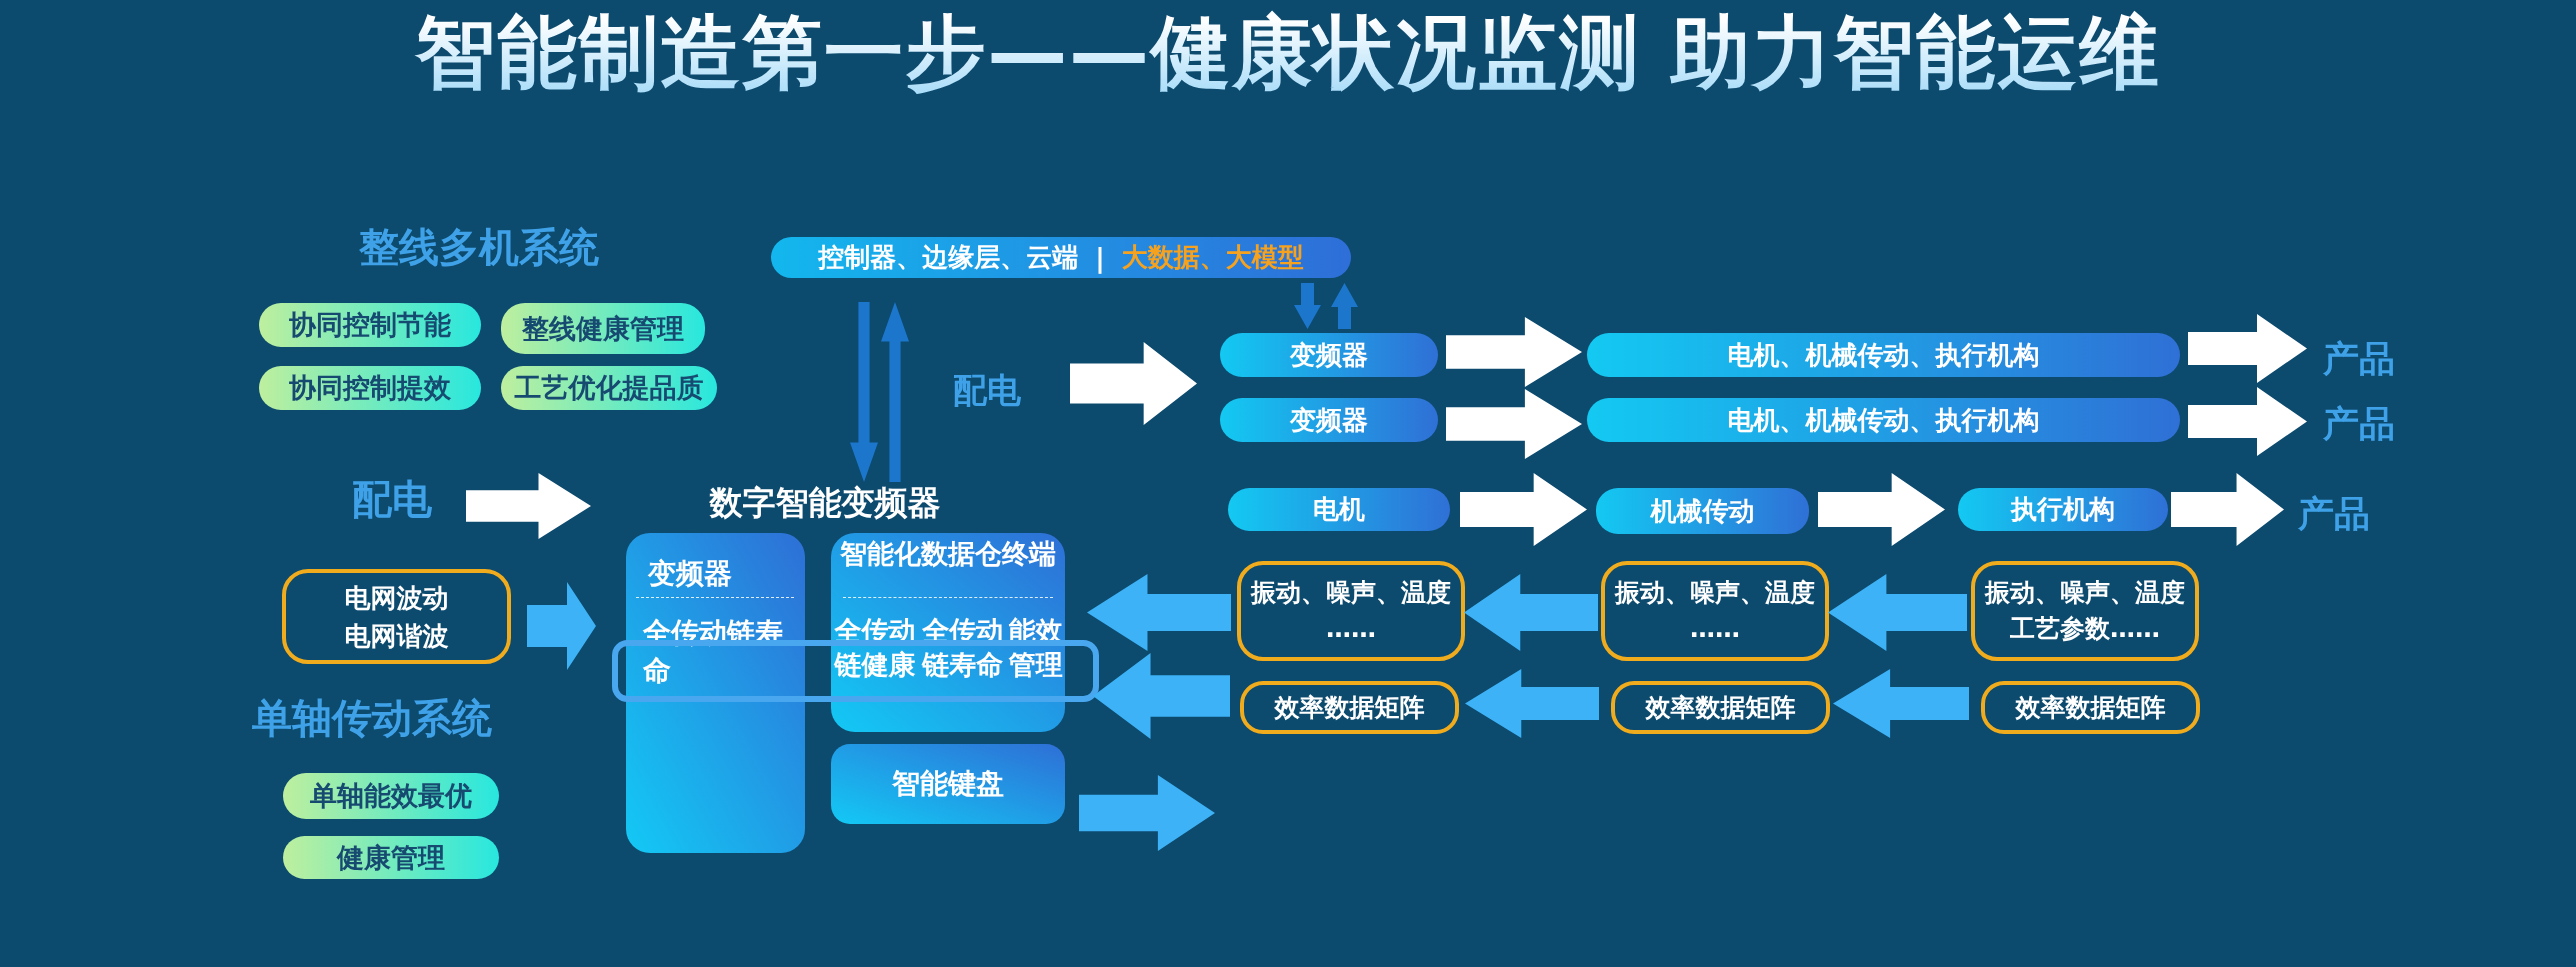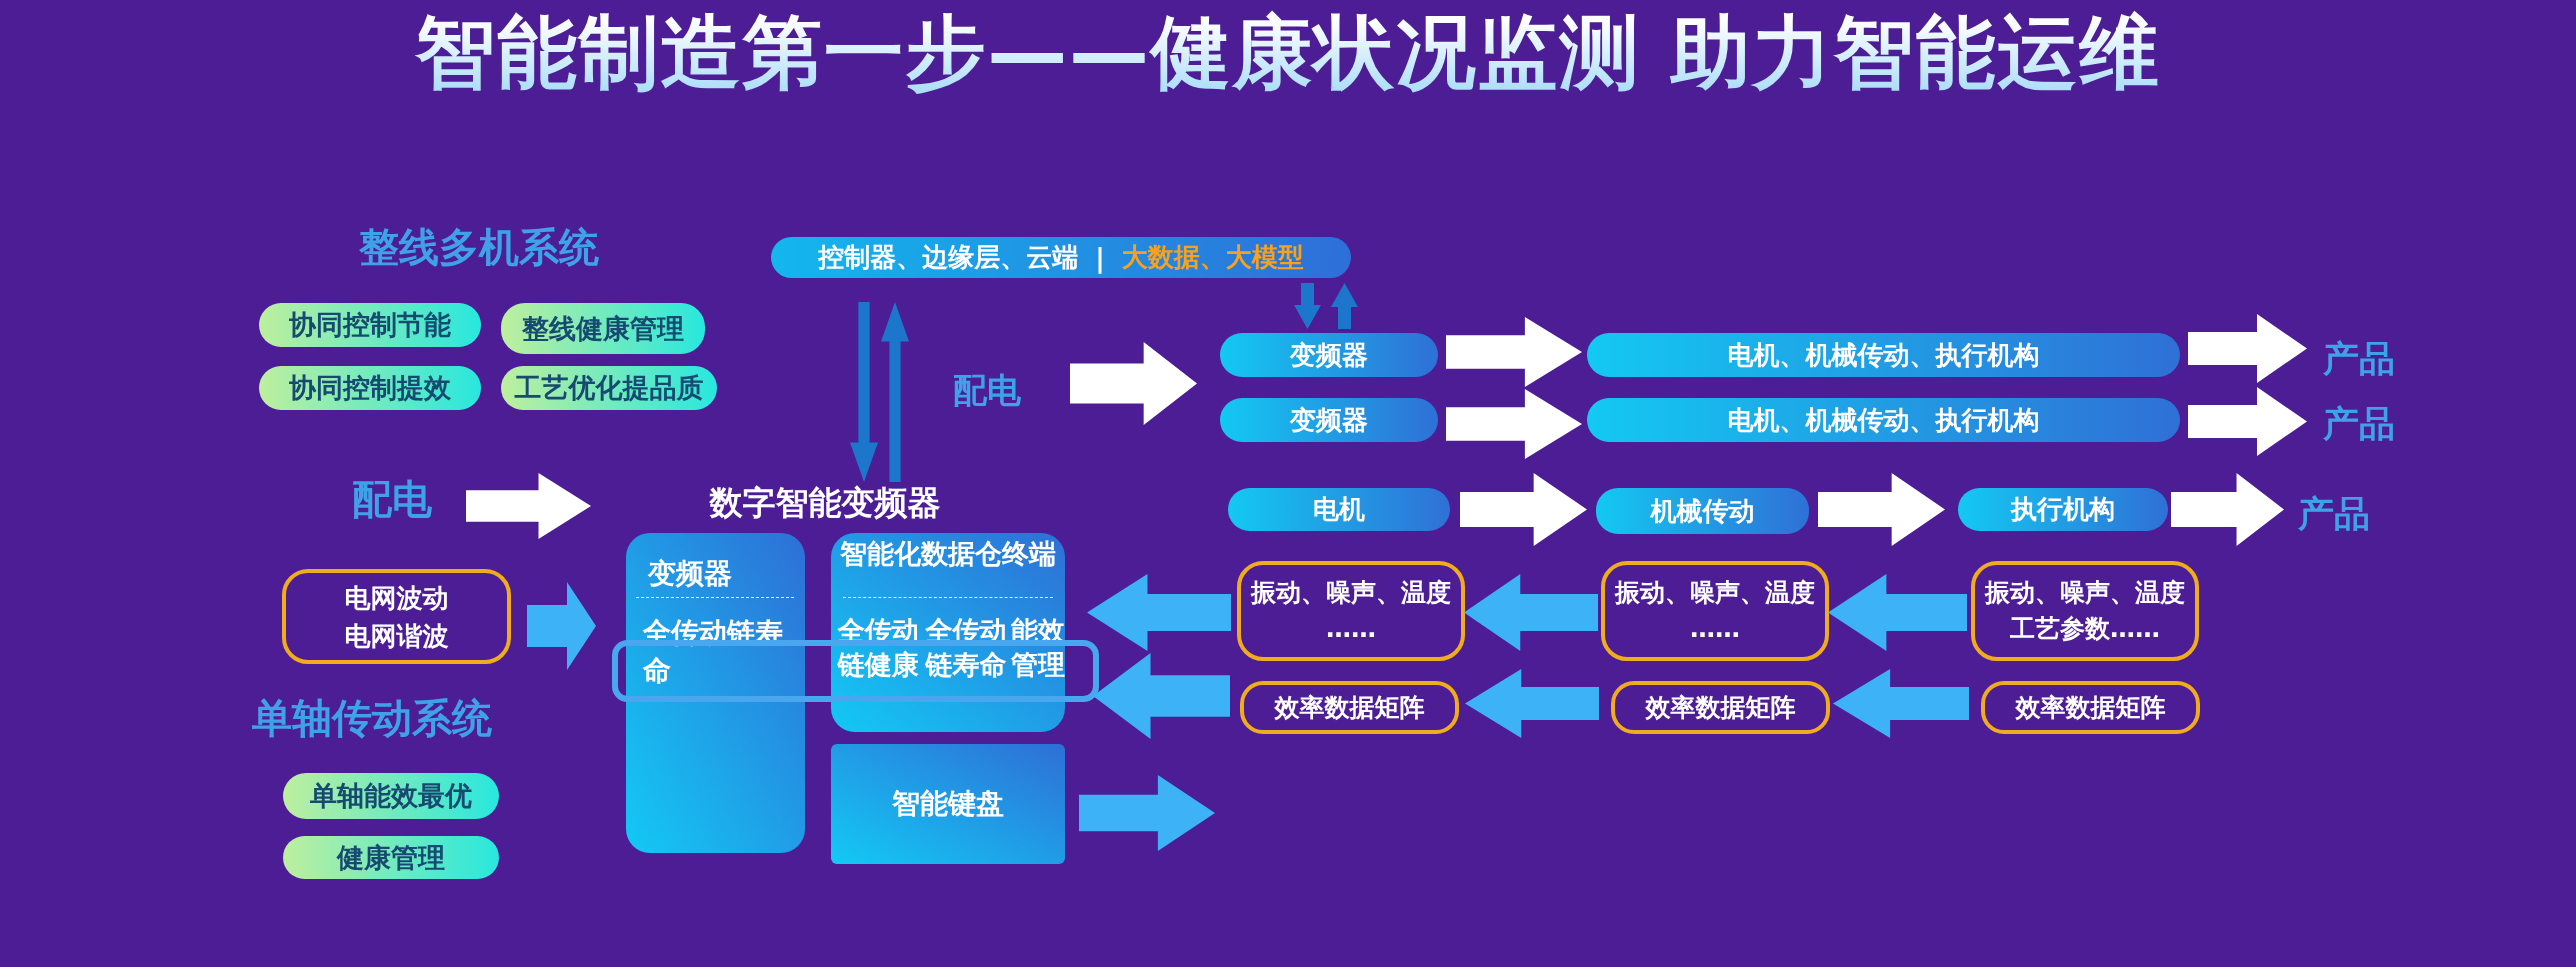--- a/index.html
+++ b/index.html
@@ -1,19 +1,19 @@
 <!DOCTYPE html>
 <html style="font-size:13.7px"><head>
 <meta charset="utf-8">
 <style>
   html,body{margin:0;padding:0;background:#000;}
-  #stage{position:relative;width:2576px;height:967px;background:#4c1d95;overflow:hidden;
+  #stage{position:relative;width:2576px;height:967px;background:#0c4a6e;overflow:hidden;
          font-family:"DejaVu Sans","Liberation Sans",sans-serif;}
   .abs{position:absolute;}
-  .ctr{display:flex;align-items:center;justify-content:center;text-align:right;}
+  .ctr{display:flex;align-items:center;justify-content:center;text-align:center;}
   
   .title{left:0;top:72;width:2576px;text-align:center;font-size:80px;font-weight:900;
          background:linear-gradient(180deg,#ffffff 18%,#9ed8f8 96%);
          -webkit-background-clip:text;background-clip:text;color:transparent;letter-spacing:1.7px;}
   
   .hd-blue{color:#3fa2e8;font-weight:900;}
   
   .pill-green{background:linear-gradient(90deg,#beef9e,#28e7de);color:#174a70;font-weight:900;
               font-size:27px;border-radius:24px;}
   
@@ -102,21 +102,21 @@
     <div class="abs dash" style="left:12px;top:64px;width:210px;"></div>
     <div class="abs ctr" style="left:0;top:81px;width:234px;font-size:27px;font-weight:900;color:#fff;line-height:34px;flex-direction:row;">
       <div>全传动链健康</div>
       <div>全传动链寿命</div>
       <div>能效管理</div>
     </div>
   </div>
 
   <div class="abs" style="left:612px;top:640px;width:475px;height:50px;border:6px solid #49a7f0;border-radius:15.5px;"></div>
 
-  <div class="abs ctr box-blue" style="left:831px;top:744px;width:234px;height:120px;border-radius:6px;font-size:28px;font-weight:900;">智能键盘</div>
+  <div class="abs ctr box-blue" style="left:831px;top:744px;width:234px;height:80px;border-radius:19px;font-size:28px;font-weight:900;">智能键盘</div>
   <div class="ar lblue-a a-right" style="left:1079px;top:775px;width:136px;height:76px;"></div>
 
   <div class="abs hd-blue" style="left:352px;top:472px;font-size:40px;">配电</div>
   <div class="ar white-a a-right" style="left:466px;top:473px;width:125px;height:66px;"></div>
   <div class="abs ctr outline-y lh44" style="left:282px;top:569px;width:221px;height:87px;border-radius:26px;font-size:26px;flex-direction:column;">
     <div>电网波动</div>
     <div>电网谐波</div>
   </div>
   <div class="ar lblue-a a-right" style="left:527px;top:582px;width:69px;height:88px;"></div>
 

